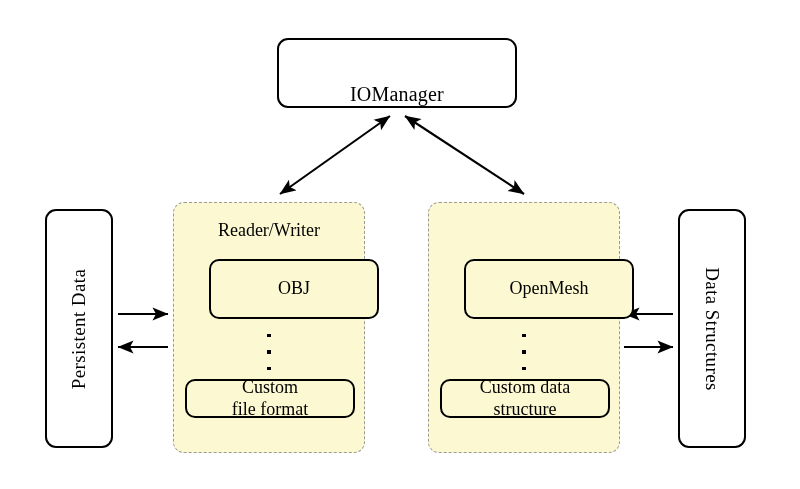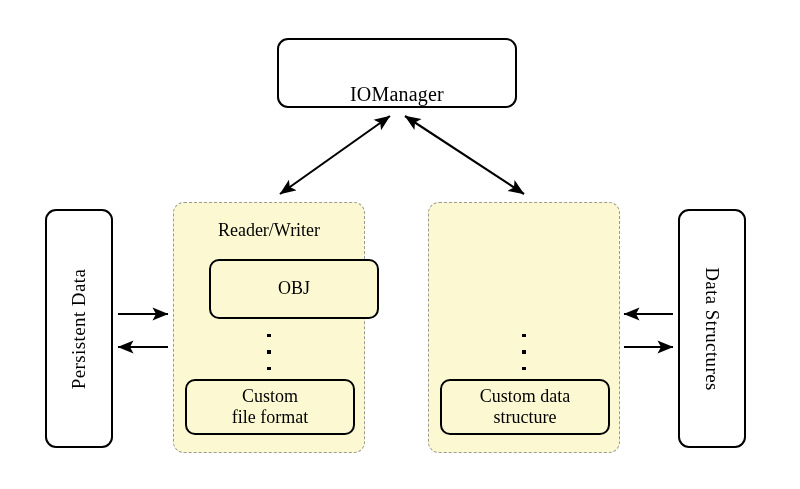--- a/index.html
+++ b/index.html
@@ -82,21 +82,21 @@
     border-radius: 10px;
     background: #fcf9d2;
     display: flex;
     align-items: center;
     justify-content: center;
     text-align: center;
     line-height: 1.18;
     font-size: 18px;
   }
   .inner-box.top    { top: 56px;  height: 60px; margin-left: 24px; }
-  .inner-box.bottom { top: 176px; height: 56px; justify-content: center; }
+  .inner-box.bottom { top: 176px; height: 39px; justify-content: center; }
 
   
   .vdots {
     position: absolute;
     left: 0;
     top: 128px;
     width: 100%;
     height: 42px;
     display: flex;
     flex-direction: column;
@@ -189,20 +189,23 @@
     <div class="inner-box bottom">
       <span>
         <span>Custom</span><br>
         <span>file format</span>
       </span>
     </div>
   </div>
 
   <div class="panel" id="panel-importer">
 
+    <div class="inner-box top">
+      <span>OpenMesh</span>
+    </div>
 
     <div class="vdots">
       <i></i>
       <i></i>
       <i></i>
     </div>
 
     <div class="inner-box bottom">
       <span>
         <span>Custom data</span><br>

